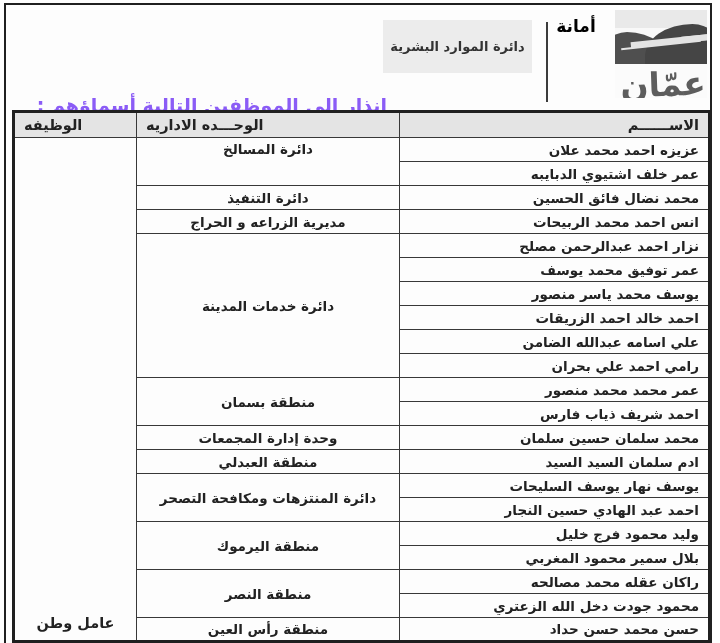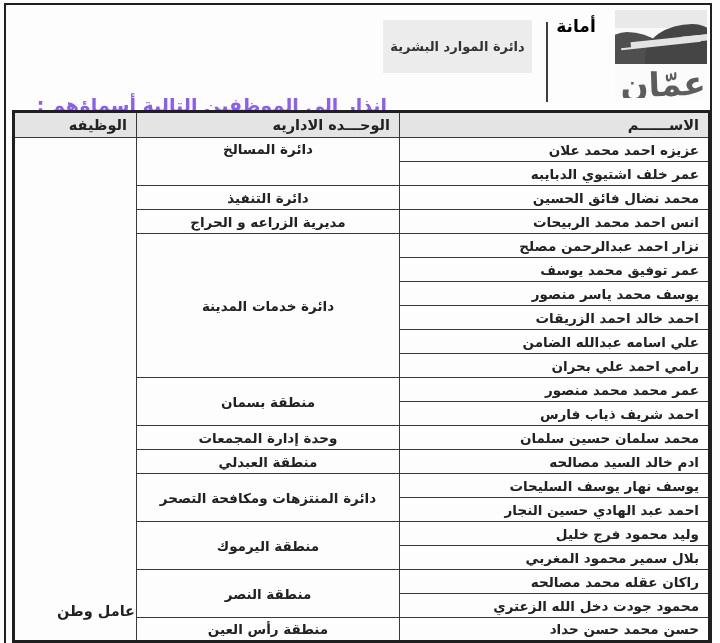--- a/index.html
+++ b/index.html
@@ -68,29 +68,29 @@
   }
   table.emp col.c-name{width:310px;}
   table.emp col.c-unit{width:263px;}
   table.emp col.c-job{width:123px;}
   table.emp th, table.emp td{
     border:1.5px solid var(--border); box-sizing:border-box;
     font-weight:bold; color:var(--text); overflow:hidden; white-space:nowrap;
   }
   table.emp{border:3px solid var(--outer);}
   table.emp th{
-    background:var(--header-bg); height:26px; font-size:14.5px; text-align:right; padding:0 9px;
+    background:var(--header-bg); height:26px; font-size:14.5px; text-align:left; padding:0 9px;
   }
   table.emp th.h-name{text-align:right;}
   table.emp td{height:24px; font-size:13.5px; background:#fdfdfd;}
   table.emp td.name{text-align:right; padding:0 9px;}
   table.emp td.unit{text-align:center; vertical-align:middle; padding:0 4px;}
   table.emp td.unit.v-top{vertical-align:top; padding-top:3px;}
   table.emp td.job{
-    text-align:right; vertical-align:bottom; padding-bottom:21px; font-size:14.5px;
+    text-align:center; vertical-align:bottom; padding-bottom:9px; font-size:14.5px;
   }
 </style>
 </head>
 <body>
 
 <div class="page">
 
   <div class="page-frame"></div>
 
   <div class="emblem">
@@ -165,21 +165,21 @@
           <td class="unit" rowspan="2">منطقة بسمان</td>
         </tr>
         <tr>
           <td class="name">احمد شريف ذياب فارس</td>
         </tr>
         <tr>
           <td class="name">محمد سلمان حسين سلمان</td>
           <td class="unit" rowspan="1">وحدة إدارة المجمعات</td>
         </tr>
         <tr>
-          <td class="name">ادم خالد السيد مصالحه</td>
+          <td class="name">ادم سلمان السيد السيد</td>
           <td class="unit" rowspan="1">منطقة العبدلي</td>
         </tr>
         <tr>
           <td class="name">يوسف نهار يوسف السليحات</td>
           <td class="unit" rowspan="2">دائرة المنتزهات ومكافحة التصحر</td>
         </tr>
         <tr>
           <td class="name">احمد عبد الهادي حسين النجار</td>
         </tr>
         <tr>

